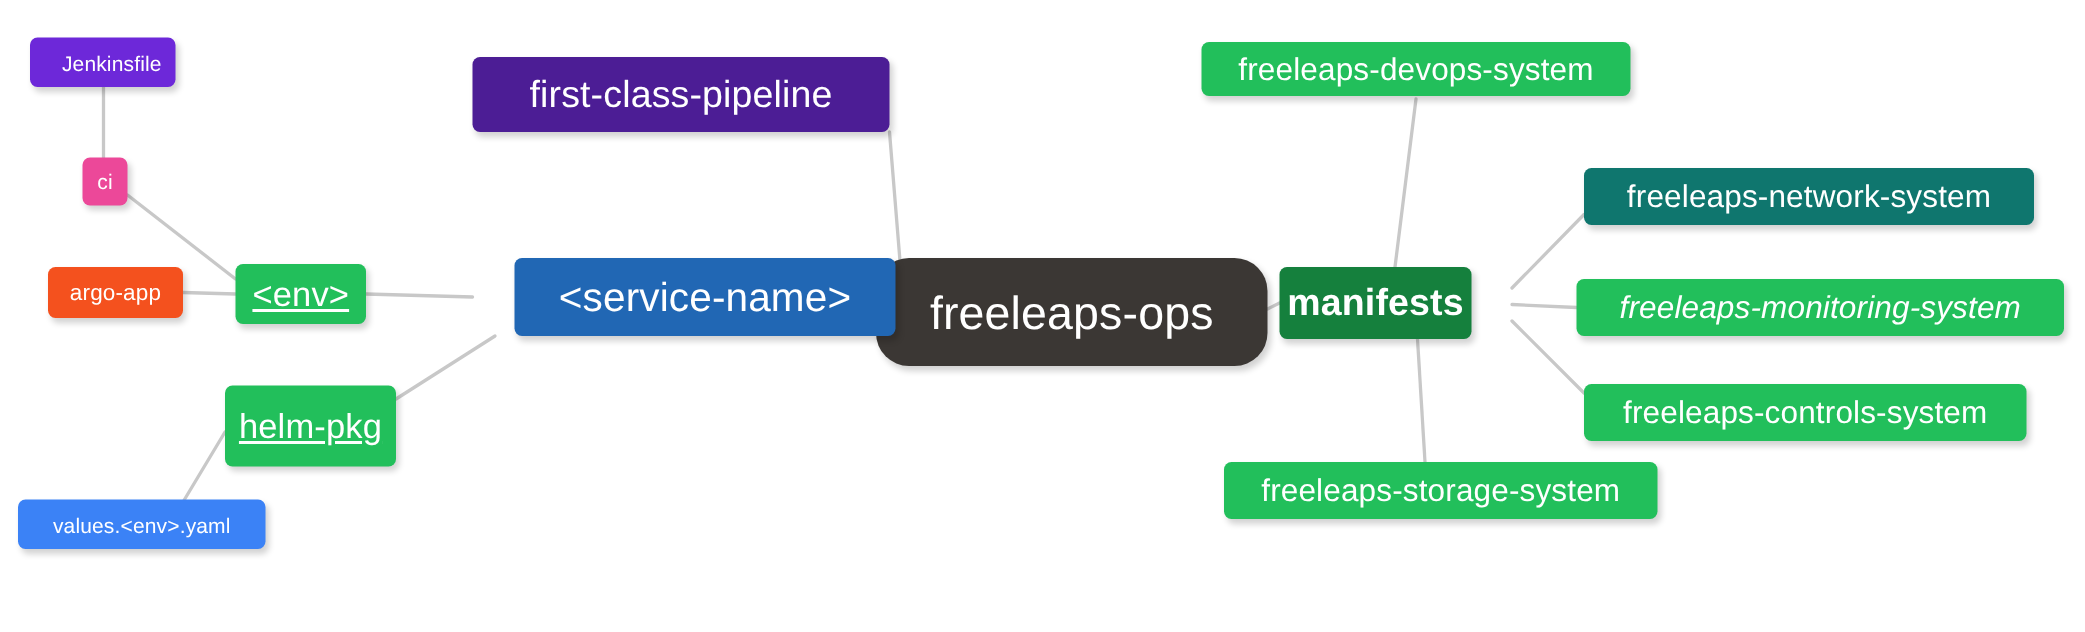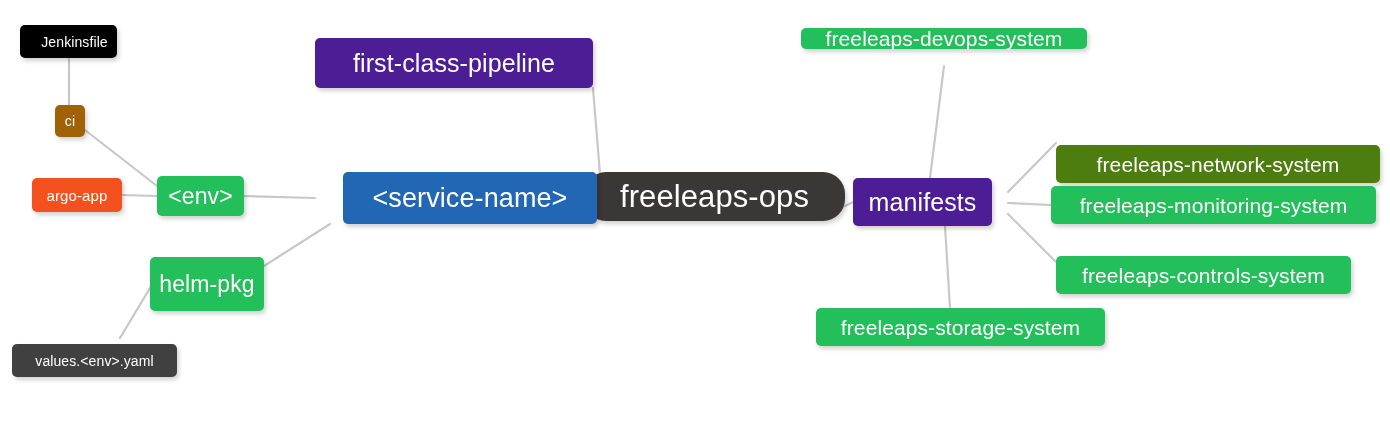--- a/index.html
+++ b/index.html
@@ -16,21 +16,21 @@
     white-space:nowrap;
     line-height:1;
     box-shadow:2px 3px 4px rgba(0,0,0,0.18);
     padding:0 12px;
     letter-spacing:0.1px;
   }
   .n-root{background:#3b3734;border-radius:7px;font-size:31px;}
   .n-blue{background:#2167b4;font-size:27px;}
   .n-blue-sm{background:#2167b4;font-size:25px;}
   .n-green{background:#22bf5b;font-size:21px;}
-  .n-green-md{background:#1fc25e;font-size:23px;}
+  .n-green-md{background:#1fc25e;font-size:23px;text-decoration:underline;}
   .n-orange{background:#f9a825;font-size:14px;}
   .n-red{background:#f4511e;font-size:15px;}
   .n-red-sm{background:#f4511e;font-size:14px;}
 </style>
 </head>
 <body>
 
 <div id="canvas">
   <svg id="edges" viewBox="0 0 1390 421" xmlns="http://www.w3.org/2000/svg">
       <path d="M584,206 L569,198" stroke="#c8c8c8" stroke-width="2.2" fill="none" stroke-linecap="round"></path>
@@ -42,59 +42,59 @@
       <path d="M157,196 L122,195" stroke="#c8c8c8" stroke-width="2.2" fill="none" stroke-linecap="round"></path>
       <path d="M69,105 L69,58" stroke="#c8c8c8" stroke-width="2.2" fill="none" stroke-linecap="round"></path>
       <path d="M150,288 L120,338" stroke="#c8c8c8" stroke-width="2.2" fill="none" stroke-linecap="round"></path>
       <path d="M930,178 L944,66" stroke="#c8c8c8" stroke-width="2.2" fill="none" stroke-linecap="round"></path>
       <path d="M1008,192 L1056,143" stroke="#c8c8c8" stroke-width="2.2" fill="none" stroke-linecap="round"></path>
       <path d="M1008,203 L1051,205" stroke="#c8c8c8" stroke-width="2.2" fill="none" stroke-linecap="round"></path>
       <path d="M1008,214 L1056,262" stroke="#c8c8c8" stroke-width="2.2" fill="none" stroke-linecap="round"></path>
       <path d="M945,226 L950,308" stroke="#c8c8c8" stroke-width="2.2" fill="none" stroke-linecap="round"></path>
     </svg>
   <div id="node-layer">
-      <div class="node n-root" style="left: 584px; top: 172px; width: 261px; height: 49px; background: rgb(59, 55, 52); border-radius: 22px;">
+      <div class="node n-root" style="left: 584px; top: 172px; width: 261px; height: 72px; background: rgb(59, 55, 52); border-radius: 22px;">
         <span>freeleaps-ops</span>
       </div>
       <div class="node n-blue" style="left: 315px; top: 172px; width: 254px; height: 52px; background: rgb(33, 103, 180); margin-left: 28px;">
         <span>&lt;service-name&gt;</span>
       </div>
-      <div class="node n-blue-sm" style="left: 853px; top: 178px; width: 139px; height: 48px; background: #4c1d95;">
+      <div class="node n-blue-sm" style="left: 853px; top: 178px; width: 128px; height: 48px; background: #15803d; font-weight: bold;">
         <span>manifests</span>
       </div>
       <div class="node n-blue-sm" style="left: 315px; top: 38px; width: 278px; height: 50px; background: #4c1d95;">
         <span>first-class-pipeline</span>
       </div>
       <div class="node n-green-md" style="left: 157px; top: 176px; width: 87px; height: 40px; background: rgb(34, 191, 91);">
         <span>&lt;env&gt;</span>
       </div>
       <div class="node n-green-md" style="left: 150px; top: 257px; width: 114px; height: 54px; background: rgb(34, 191, 91);">
         <span>helm-pkg</span>
       </div>
-      <div class="node n-green" style="left: 801px; top: 28px; width: 286px; height: 21px; background: rgb(34, 191, 91);">
+      <div class="node n-green" style="left: 801px; top: 28px; width: 286px; height: 36px; background: rgb(34, 191, 91);">
         <span>freeleaps-devops-system</span>
       </div>
-      <div class="node n-green" style="left: 1056px; top: 112px; width: 324px; height: 38px; background: #4d7c0f; margin-top: 33px;">
+      <div class="node n-green" style="left: 1056px; top: 112px; width: 300px; height: 38px; background: #0f766e;">
         <span>freeleaps-network-system</span>
       </div>
-      <div class="node n-green" style="left: 1051px; top: 186px; width: 325px; height: 38px; background: rgb(34, 191, 91);">
+      <div class="node n-green" style="left: 1051px; top: 186px; width: 325px; height: 38px; background: rgb(34, 191, 91); font-style: italic;">
         <span>freeleaps-monitoring-system</span>
       </div>
       <div class="node n-green" style="left: 1056px; top: 256px; width: 295px; height: 38px; background: rgb(34, 191, 91); text-align: right;">
         <span>freeleaps-controls-system</span>
       </div>
       <div class="node n-green" style="left: 816px; top: 308px; width: 289px; height: 38px; background: rgb(34, 191, 91);">
         <span>freeleaps-storage-system</span>
       </div>
-      <div class="node n-orange" style="left: 20px; top: 25px; width: 97px; height: 33px; background: #000000; padding-left: 24px;">
+      <div class="node n-orange" style="left: 20px; top: 25px; width: 97px; height: 33px; background: #6d28d9; padding-left: 24px;">
         <span>Jenkinsfile</span>
       </div>
-      <div class="node n-red-sm" style="left: 55px; top: 105px; width: 30px; height: 32px; background: #a16207;">
+      <div class="node n-red-sm" style="left: 55px; top: 105px; width: 30px; height: 32px; background: #ec4899;">
         <span>ci</span>
       </div>
       <div class="node n-red" style="left: 32px; top: 178px; width: 90px; height: 34px; background: rgb(244, 81, 30);">
         <span>argo-app</span>
       </div>
-      <div class="node n-red-sm" style="left: 12px; top: 344px; width: 165px; height: 33px; background: #404040;">
+      <div class="node n-red-sm" style="left: 12px; top: 333px; width: 165px; height: 33px; background: #3b82f6;">
         <span>values.&lt;env&gt;.yaml</span>
       </div>
     </div>
 </div>
 
 </body></html>

